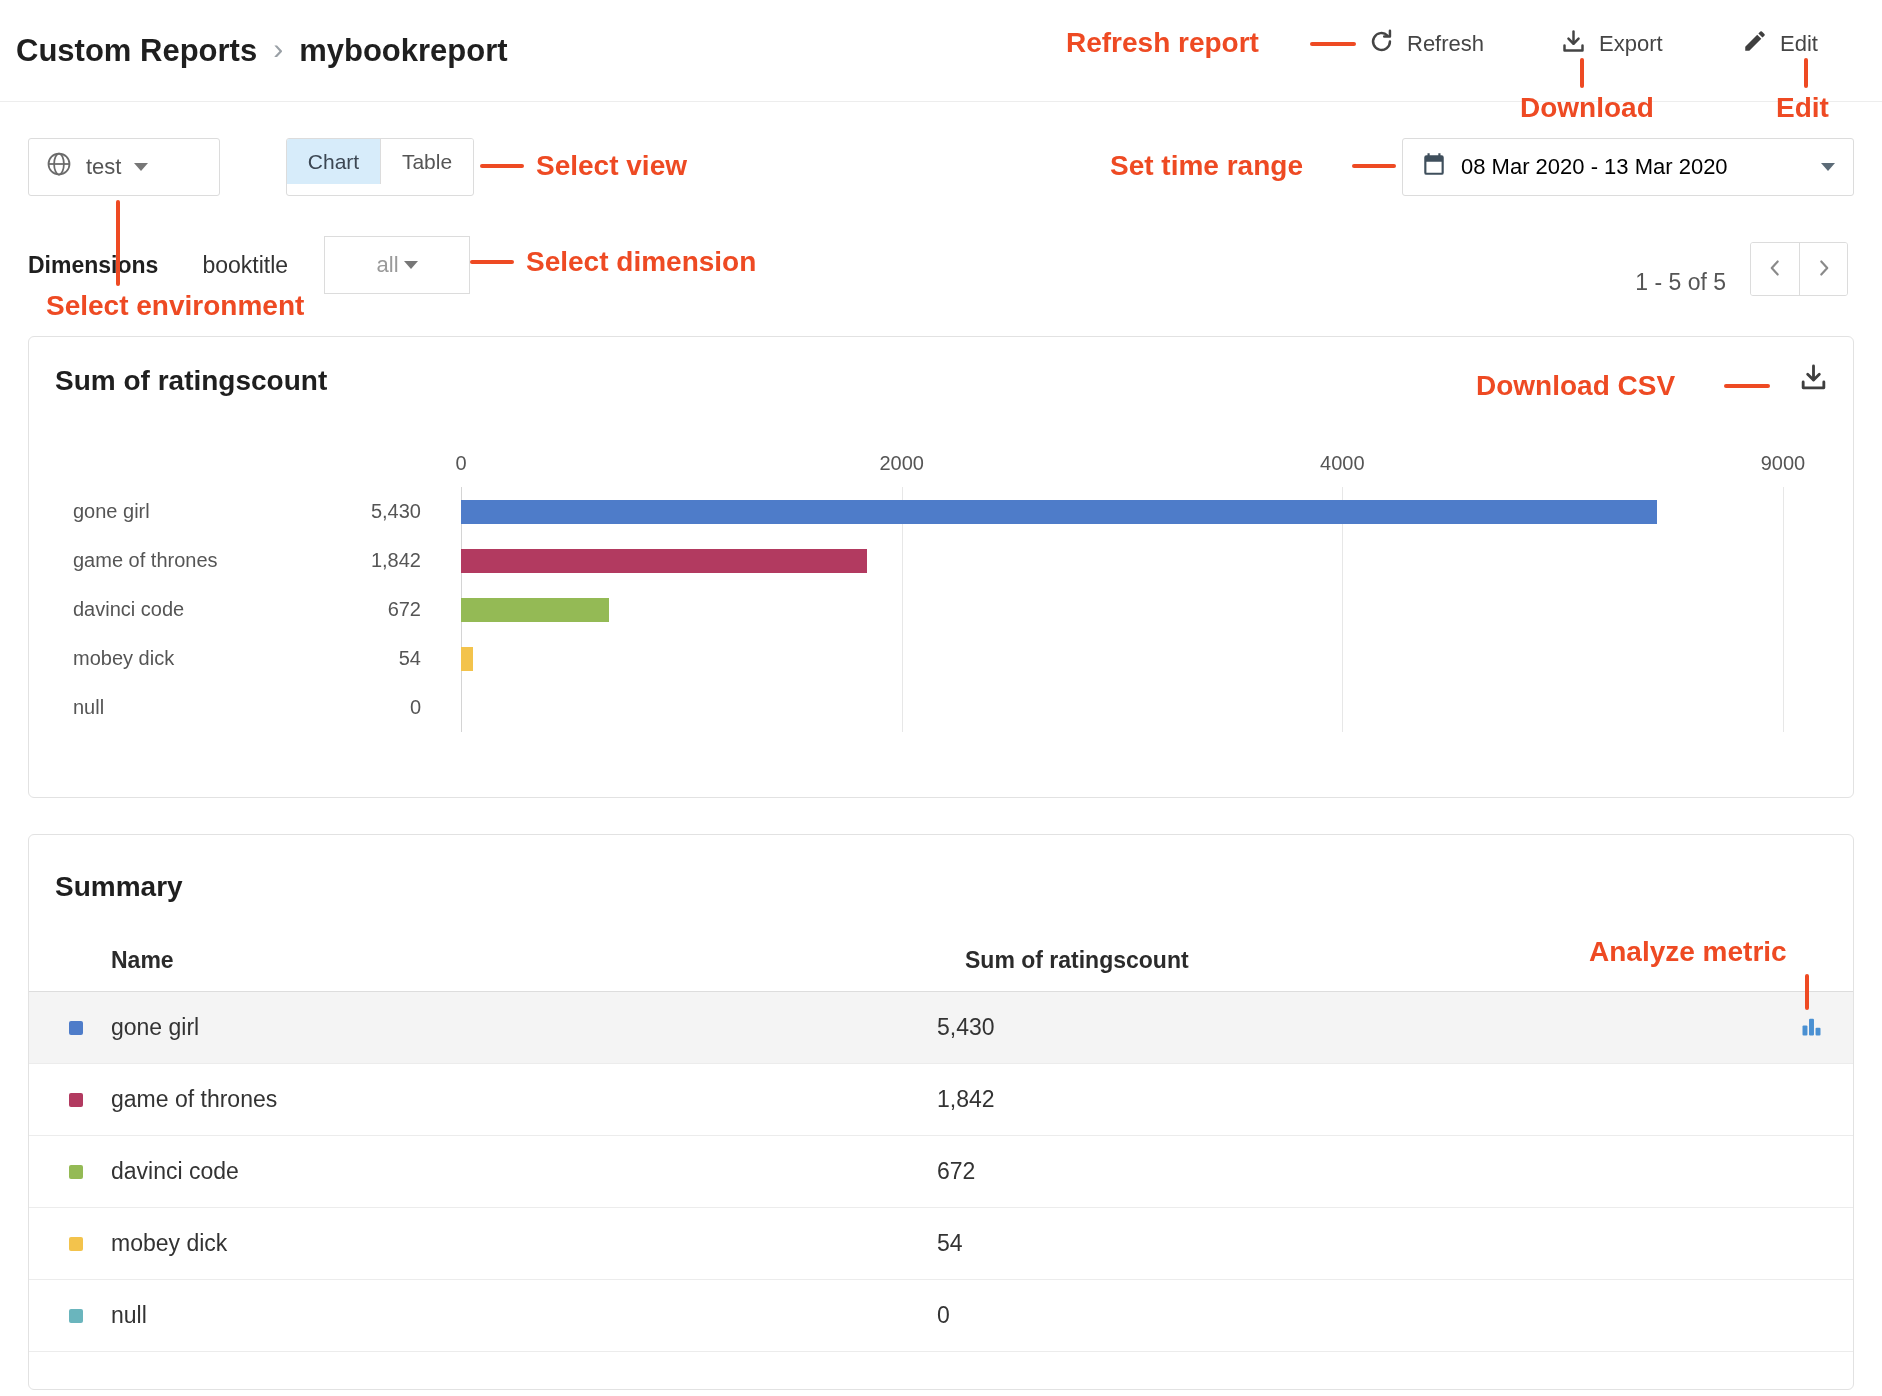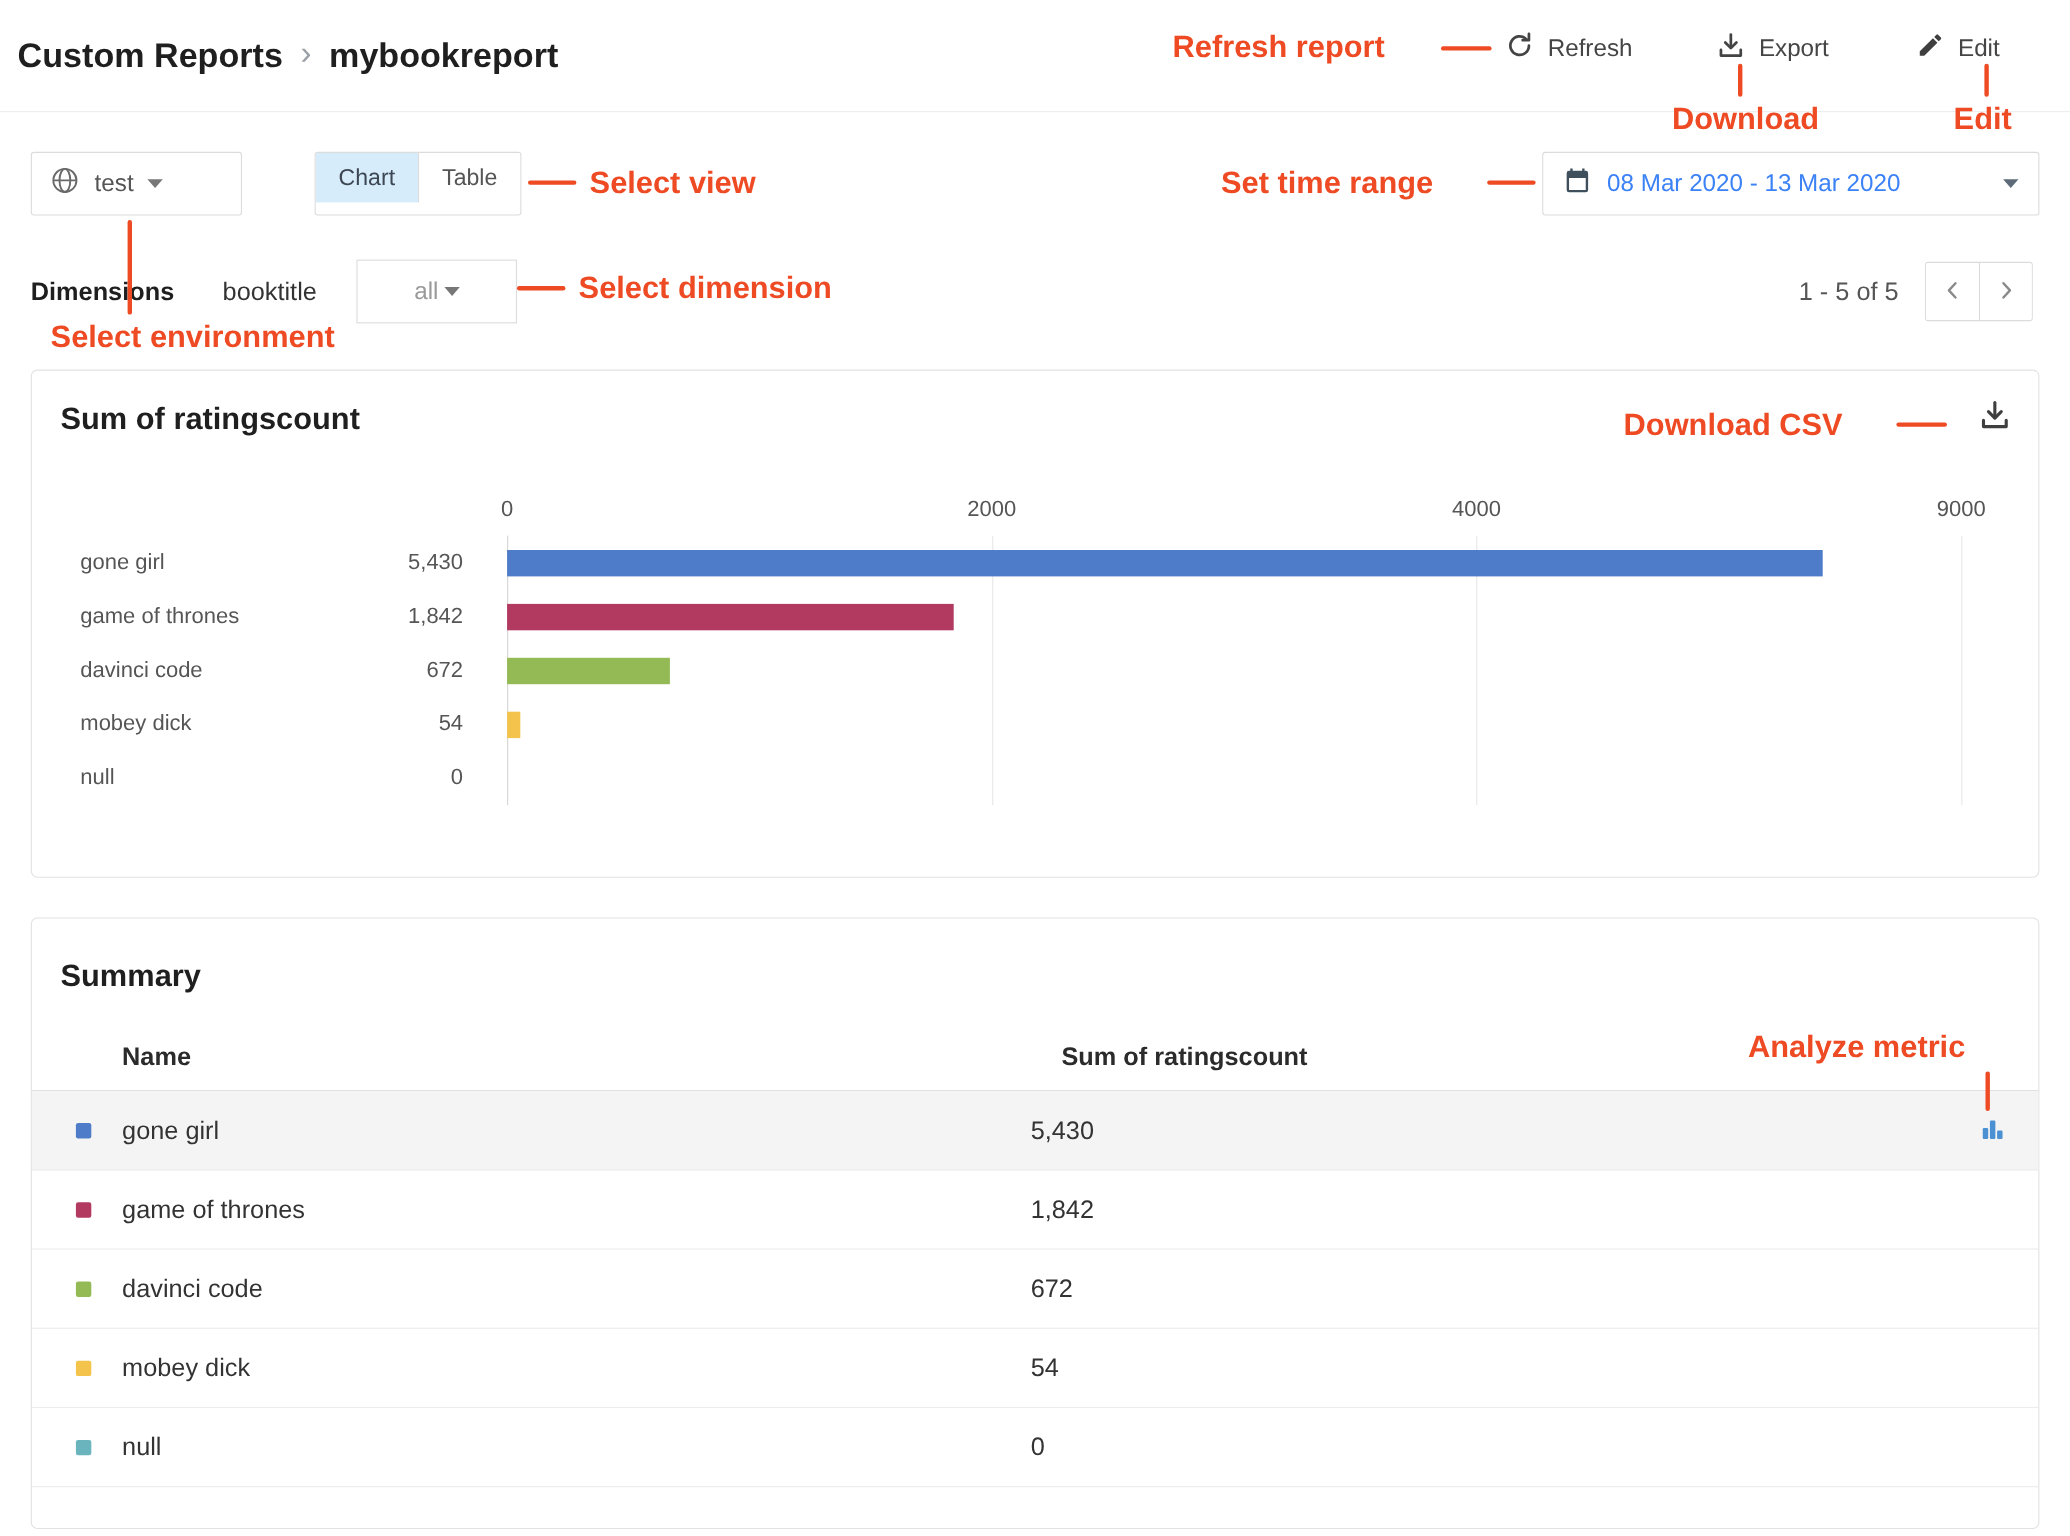--- a/index.html
+++ b/index.html
@@ -16,31 +16,31 @@
   .act-export{left:1560px}
   .act-edit{left:1742px}
 
   
   .toolbar{position:absolute;top:138px;left:28px;right:28px;height:58px}
   .env-select{position:absolute;left:0;top:0;width:192px;height:58px;border:1px solid #dcdcdc;border-radius:3px;display:flex;align-items:center;gap:13px;padding:0 16px;background:#fff;cursor:pointer;font-size:22px;color:#555}
   .view-toggle{position:absolute;left:258px;top:0;display:flex;border:1px solid #dcdcdc;border-radius:3px;overflow:hidden;height:58px}
   .tab{width:93px;height:45px;display:flex;align-items:center;justify-content:center;font-family:inherit;font-size:21px;color:#555;background:#fff;border:none;cursor:pointer}
   .tab + .tab{border-left:1px solid #dcdcdc}
   .tab-active{background:#d7ecfa;color:#3c4753}
-  .date-picker{position:absolute;right:0;top:0;width:452px;height:58px;border:1px solid #dcdcdc;border-radius:3px;display:flex;align-items:center;gap:14px;padding:0 18px;background:#fff;font-size:22px;color:#3b82f6;cursor:pointer}
+  .date-picker{position:absolute;right:0;top:0;width:452px;height:58px;border:1px solid #dcdcdc;border-radius:3px;display:flex;align-items:center;gap:14px;padding:0 18px;background:#fff;font-size:22px;color:#000000;cursor:pointer}
   .caret{width:0;height:0;border-left:7px solid transparent;border-right:7px solid transparent;border-top:8px solid #5c6b77;flex:0 0 auto}
   .caret-gray{border-top-color:#777}
   .ml-auto{margin-left:auto}
 
   
   .dims{position:absolute;top:234px;left:28px;right:28px;height:62px;display:flex;align-items:center}
   .dim-label{font-size:23px;font-weight:700;color:#1f1f1f}
   .dim-name{margin-left:44px;font-size:23px;color:#333}
   .dim-filter{margin-left:36px;width:146px;height:58px;border:1px solid #dcdcdc;border-radius:0;display:flex;align-items:center;justify-content:center;gap:5px;color:#9a9a9a;font-size:22px;background:#fff;cursor:pointer}
-  .pagination{position:absolute;right:6px;top:0;height:62px;display:flex;align-items:center;gap:24px}
+  .pagination{position:absolute;right:6px;top:0;height:62px;display:flex;align-items:flex-end;gap:24px}
   .page-label{font-size:23px;color:#555}
   .page-btns{display:flex;border:1px solid #dcdcdc;border-radius:3px;overflow:hidden}
   .pbtn{width:48px;height:52px;display:flex;align-items:center;justify-content:center;background:#fff;border:none;cursor:pointer}
   .pbtn + .pbtn{border-left:1px solid #dcdcdc}
 
   
   .card{position:absolute;left:28px;right:28px;background:#fff;border:1px solid #e2e2e2;border-radius:6px}
   .card-chart{top:336px;height:462px}
   .card-summary{top:834px;height:556px}
   .card-title{position:absolute;top:28px;left:26px;font-size:28px;font-weight:700;color:#1f1f1f}

